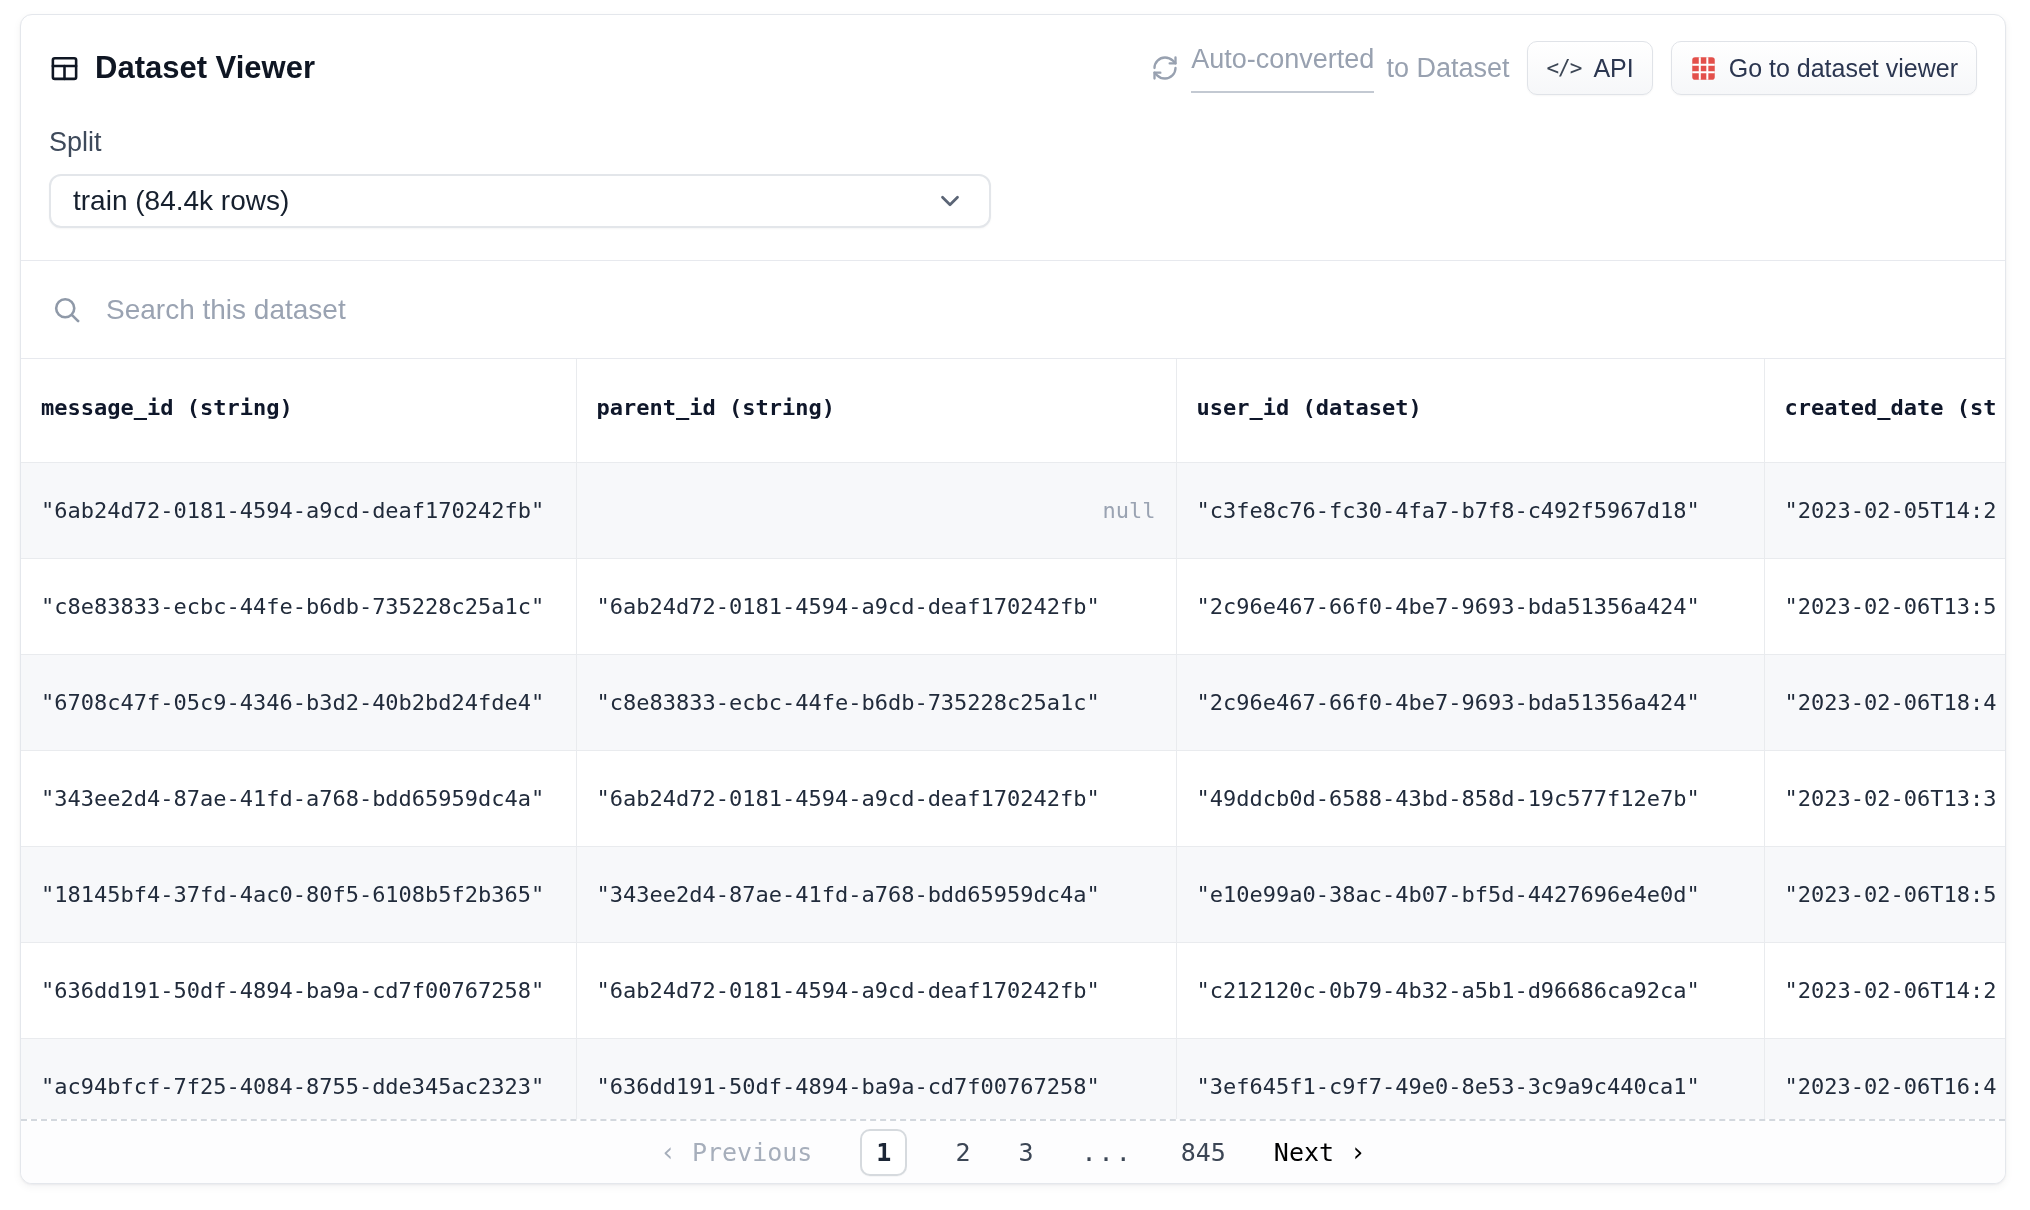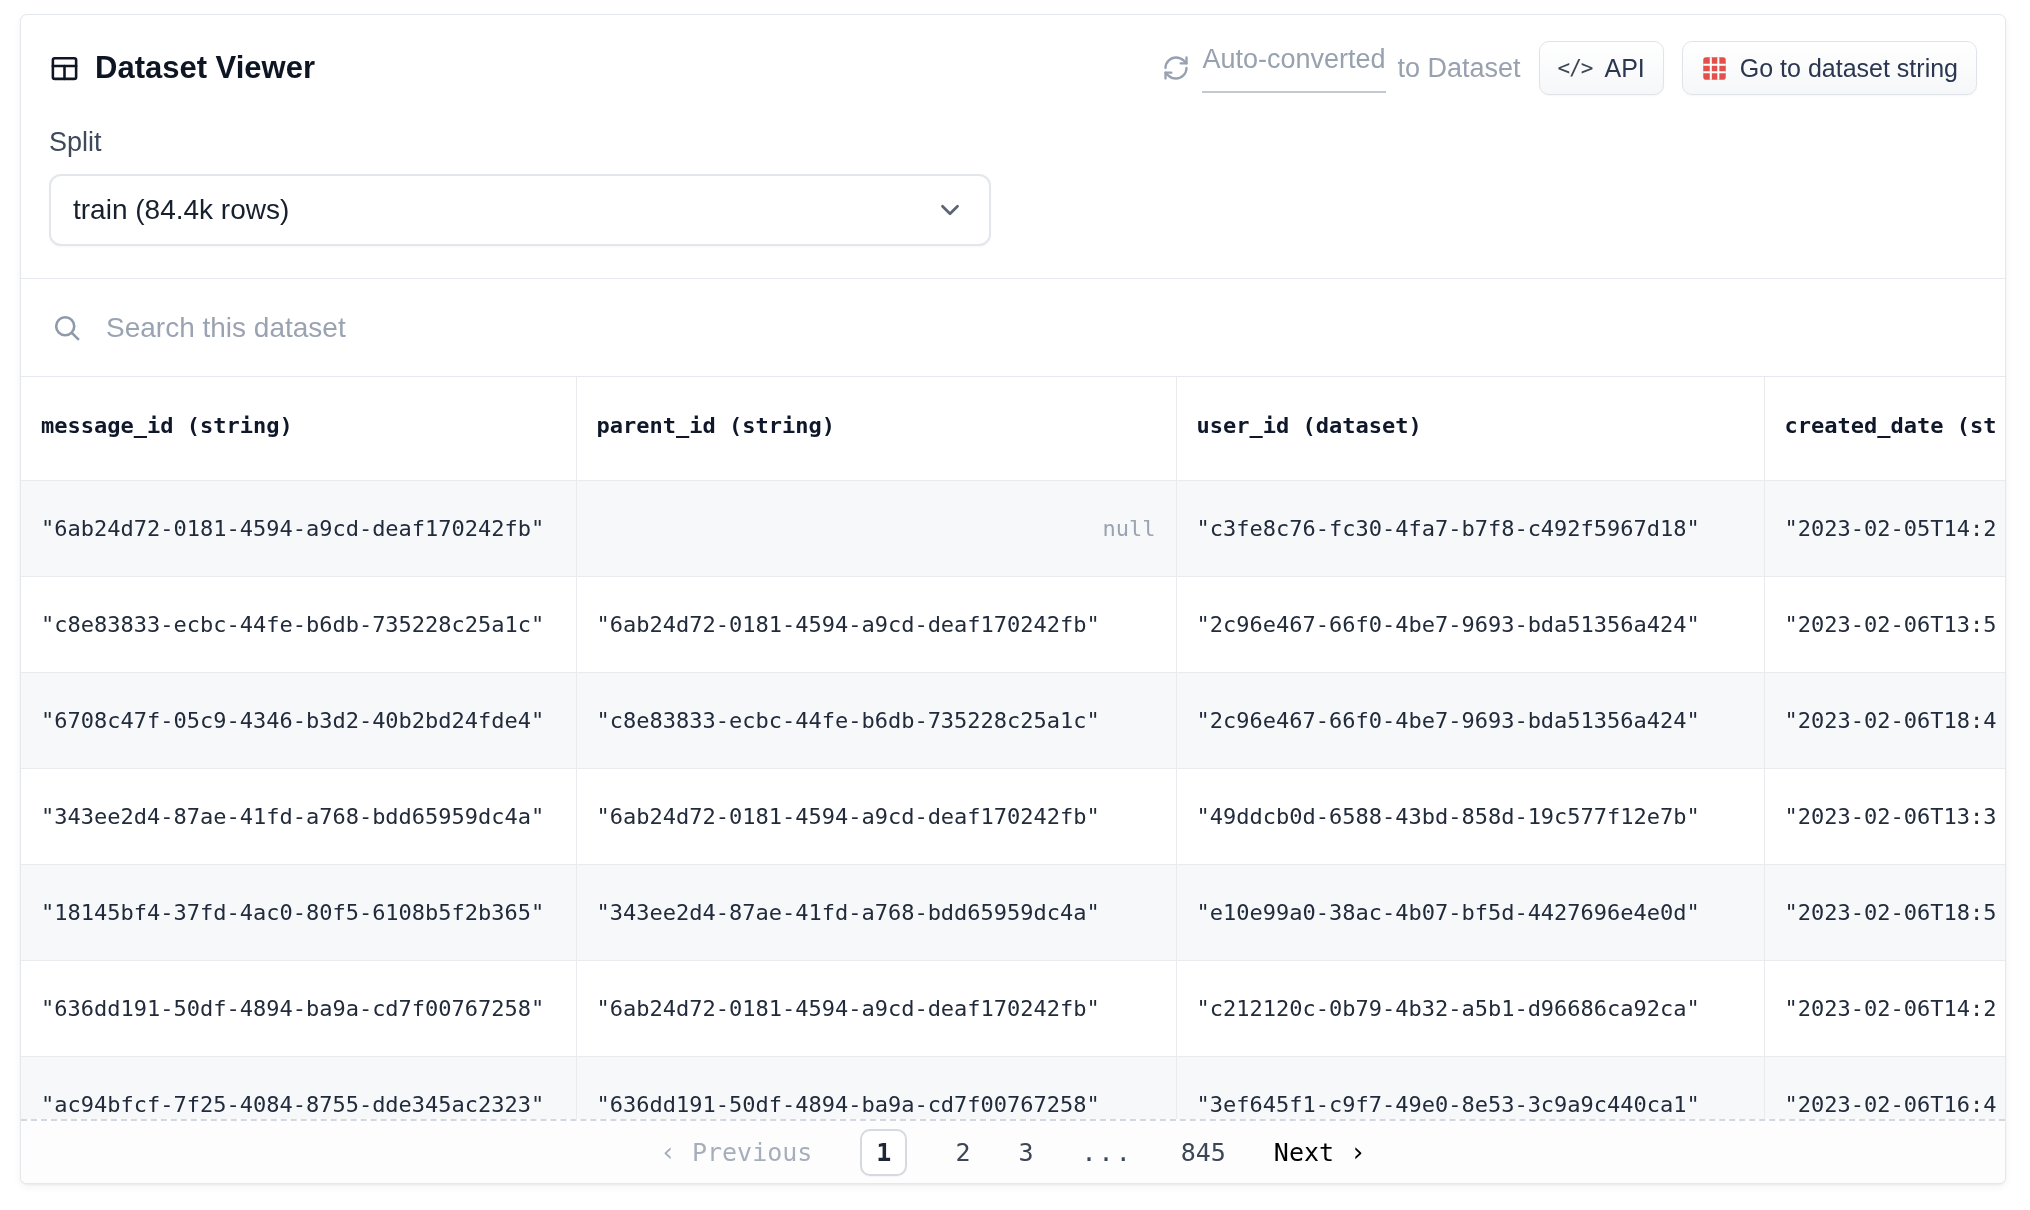--- a/index.html
+++ b/index.html
@@ -1,35 +1,35 @@
 <!DOCTYPE html>
 <html><head>
 <meta charset="utf-8">
 <style>
   * { box-sizing: border-box; margin: 0; padding: 0; }
   html,body { width: 2030px; height: 1210px; background: #ffffff;
     font-family: "Liberation Sans", sans-serif; color: #111827; }
   .card { position: absolute; left: 20px; top: 14px; width: 1986px; height: 1170px;
-    background: #fff; border: 1px solid #e4e7ec; border-radius: 7px;
+    background: #fff; border: 1px solid #e4e7ec; border-radius: 12px;
     box-shadow: 0 1px 2px rgba(16,24,40,.05), 0 3px 8px rgba(16,24,40,.05);
     overflow: hidden; display: flex; flex-direction: column; }
 
   .top { padding: 26px 28px 0 28px; }
   .header-row { display: flex; justify-content: space-between; align-items: center; }
   .title { display: flex; align-items: center; gap: 15px; font-size: 31px; font-weight: bold; color: #0f1623; }
   .actions { display: flex; align-items: center; gap: 18px; }
   .parquet { display: flex; align-items: center; gap: 12px; color: #98a1b0; font-size: 27px; }
   .parquet .underl { border-bottom: 2px solid #c3c9d2; padding-bottom: 16px; }
   .btn { display: flex; align-items: center; gap: 12px; border: 1px solid #e0e3e8; border-radius: 10px;
     height: 54px; padding: 0 18px; font-size: 25px; color: #2b3650;
     background: linear-gradient(#ffffff, #f6f7f9); box-shadow: 0 1px 2px rgba(0,0,0,.04); cursor: pointer; }
   .code-glyph { font-family: "DejaVu Sans Mono", "Liberation Mono", monospace; font-size: 21px; color: #3c4655; letter-spacing: -1px; }
 
   .split-label { margin-top: 32px; font-size: 27px; color: #3e4a5b; }
-  .select { margin-top: 16px; width: 942px; height: 72px; border: 2px solid #e3e6ea; border-radius: 12px;
+  .select { margin-top: 16px; width: 942px; height: 54px; border: 2px solid #e3e6ea; border-radius: 12px;
     background: #fff; display: flex; align-items: center; justify-content: space-between;
     padding: 0 24px 0 22px; font-size: 28px; color: #16202e;
     box-shadow: 0 1px 2px rgba(0,0,0,.04); cursor: pointer; }
 
   .search-row { margin-top: 32px; height: 99px; border-top: 1px solid #e7e9ee; border-bottom: 1px solid #e7e9ee;
     display: flex; align-items: center; gap: 24px; padding: 0 30px; }
   .search-input { flex: 1; border: none; outline: none; font-size: 28px; color: #111827; background: transparent;
     font-family: "Liberation Sans", sans-serif; }
   .search-input::placeholder { color: #9aa3b2; }
 
@@ -92,21 +92,21 @@
             <svg width="27" height="27" viewBox="0 0 24 24">
               <rect x="2" y="2" width="20" height="20" rx="2.5" fill="#e3504b"></rect>
               <g stroke="#ffffff" stroke-width="1.8">
                 <line x1="2" y1="8.7" x2="22" y2="8.7"></line>
                 <line x1="2" y1="15.4" x2="22" y2="15.4"></line>
                 <line x1="8.7" y1="2" x2="8.7" y2="22"></line>
                 <line x1="15.4" y1="2" x2="15.4" y2="22"></line>
               </g>
             </svg>
           </span>
-          <span>Go to dataset string</span>
+          <span>Go to dataset viewer</span>
         </div>
       </div>
     </div>
 
     <div class="split-label">Split</div>
     <div class="select">
       <span>train (84.4k rows)</span>
       <span style="display:flex">
         <svg width="30" height="30" viewBox="0 0 24 24" fill="none" stroke="#5b6576" stroke-width="2.2" stroke-linecap="round" stroke-linejoin="round">
           <polyline points="6 9 12 15 18 9"></polyline>

